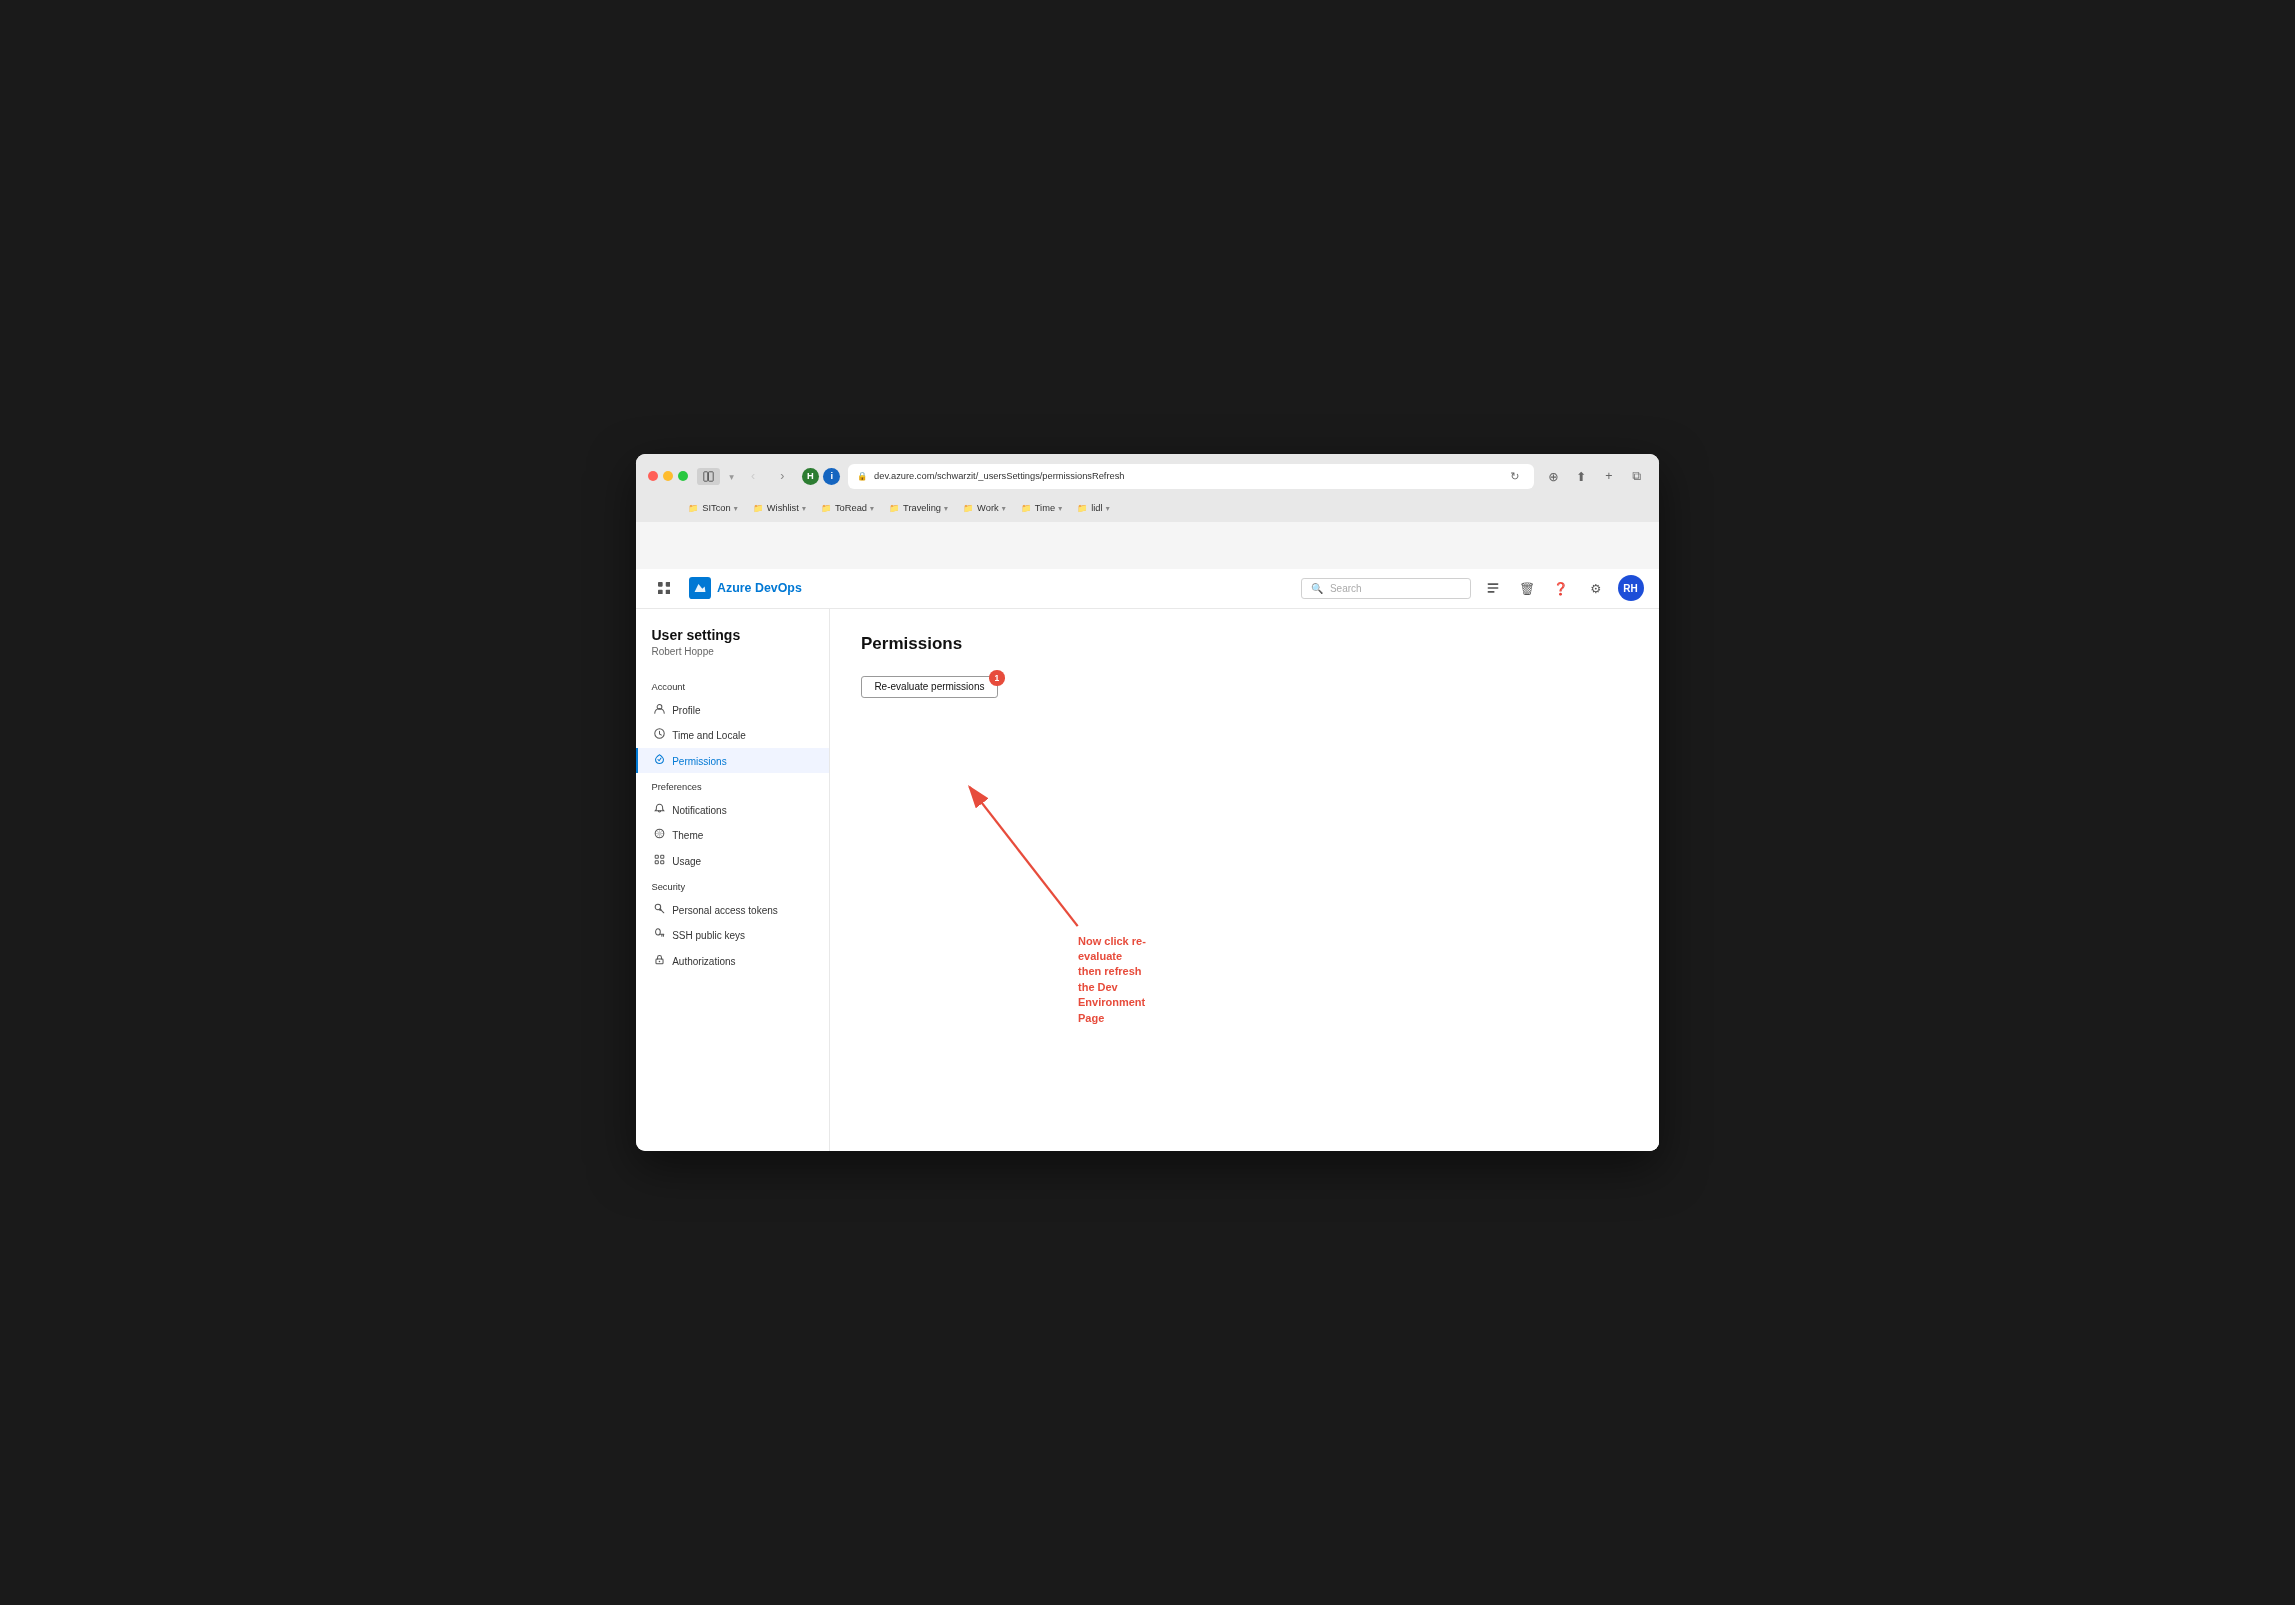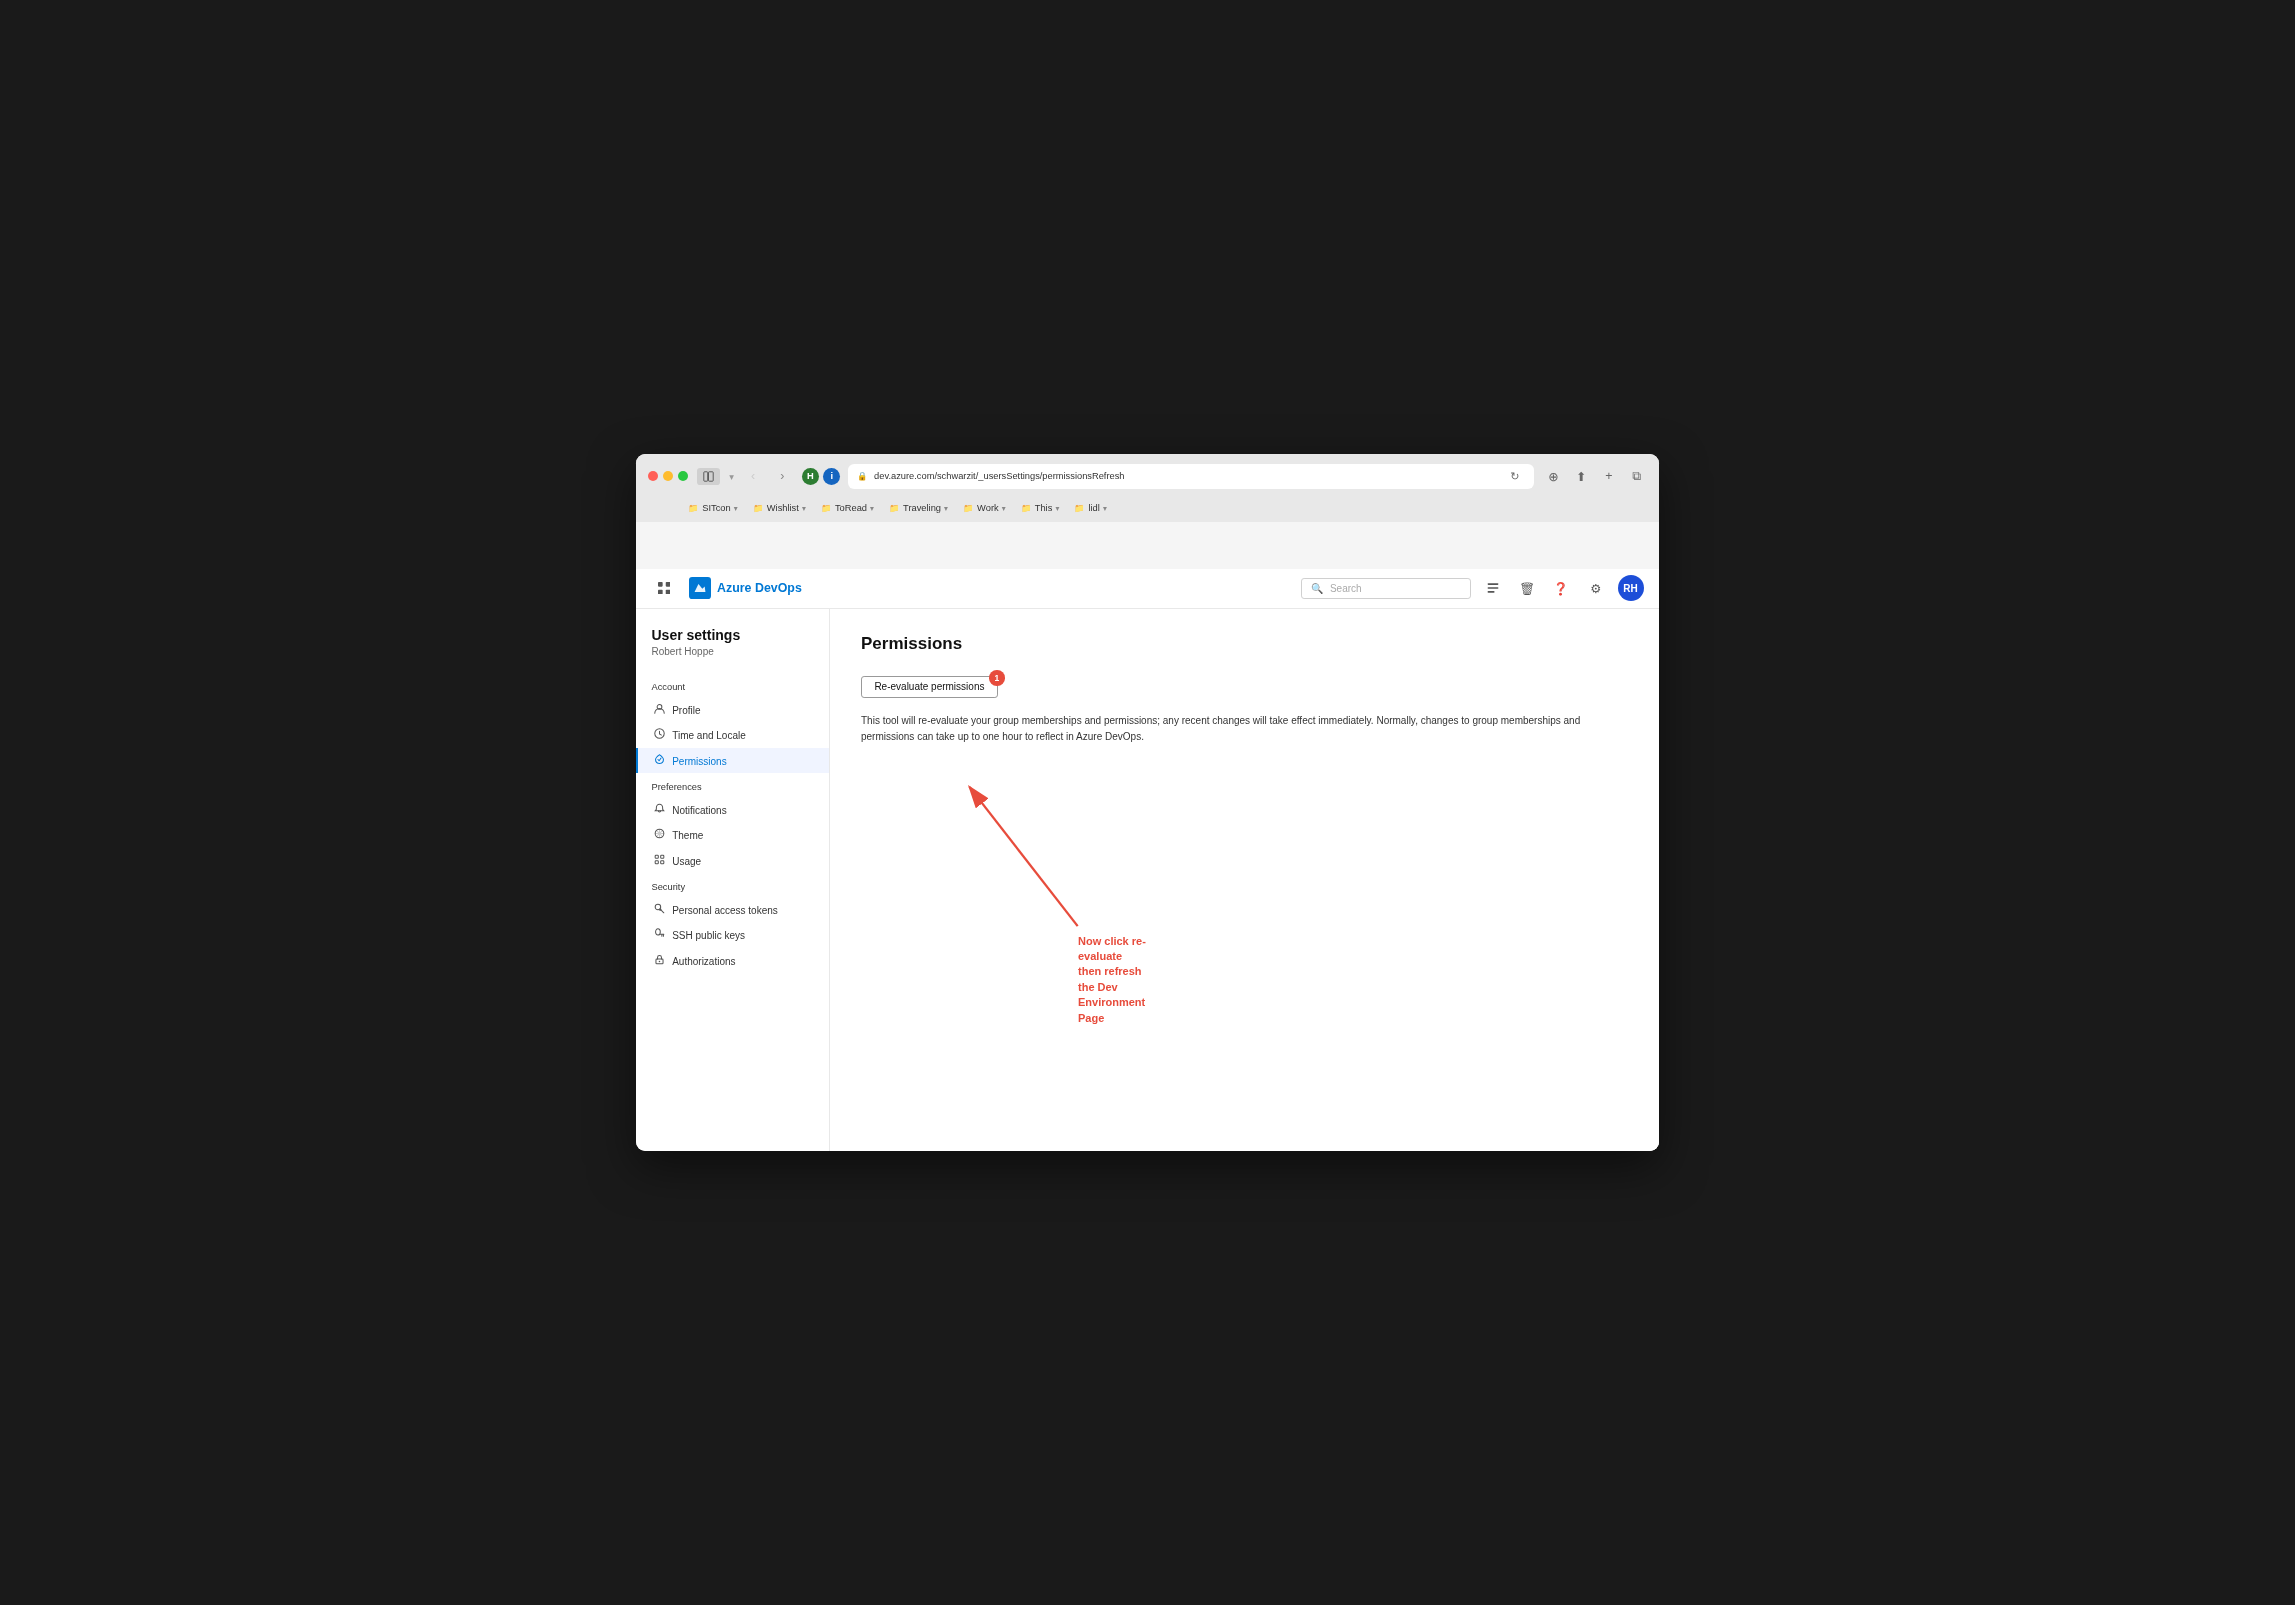--- a/index.html
+++ b/index.html
@@ -443,21 +443,21 @@
         <span>Traveling</span>
         <span style="color:#888;font-size:7.7px;">▾</span>
       </div>
       <div class="bookmark-item">
         <span class="bookmark-icon">📁</span>
         <span>Work</span>
         <span style="color:#888;font-size:7.7px;">▾</span>
       </div>
       <div class="bookmark-item">
         <span class="bookmark-icon">📁</span>
-        <span>This</span>
+        <span>Time</span>
         <span style="color:#888;font-size:7.7px;">▾</span>
       </div>
       <div class="bookmark-item">
         <span class="bookmark-icon">📁</span>
         <span>lidl</span>
         <span style="color:#888;font-size:7.7px;">▾</span>
       </div>
     </div>
   </div>
 
@@ -609,21 +609,20 @@
       </div>
 
       <div class="main-content">
         <h1 class="page-title">Permissions</h1>
 
         <button class="reevaluate-btn">
           <span>Re-evaluate permissions</span>
           <span class="badge">1</span>
         </button>
 
-        <p class="permissions-desc">This tool will re-evaluate your group memberships and permissions; any recent changes will take effect immediately. Normally, changes to group memberships and permissions can take up to one hour to reflect in Azure DevOps.</p>
 
         
         <div class="annotation-container">
           
           <svg width="232" height="155" viewBox="0 0 300 200">
             <defs>
               <marker id="arrowhead" markerWidth="10" markerHeight="7" refX="9" refY="3.5" orient="auto">
                 <polygon points="0 0, 10 3.5, 0 7" fill="#e74c3c"></polygon>
               </marker>
             </defs>

